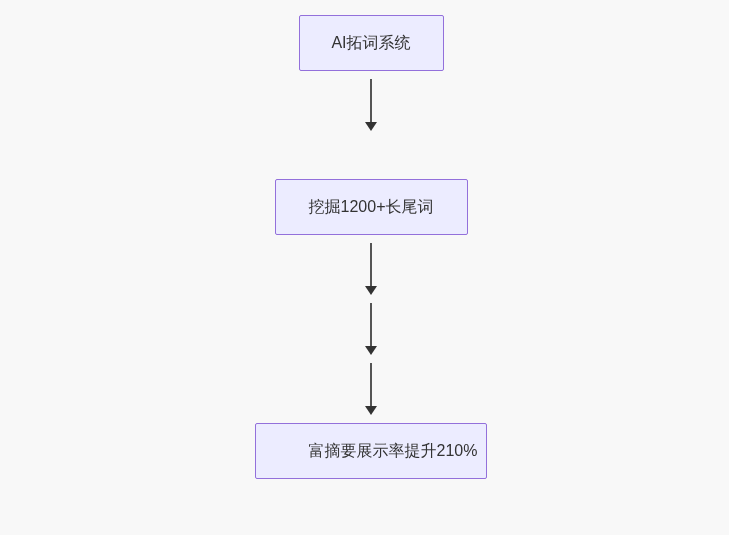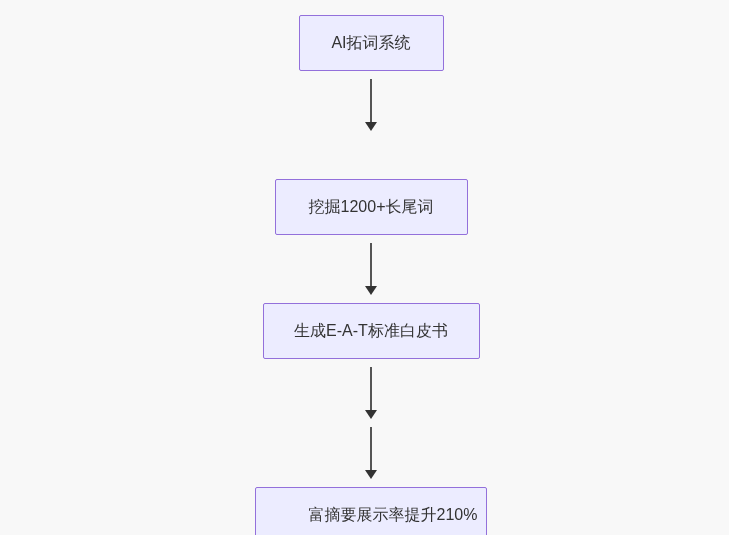--- a/index.html
+++ b/index.html
@@ -74,21 +74,20 @@
     <div class="arrowhead"></div>
   </div>
 
   <div class="flow-node n2">挖掘1200+长尾词</div>
 
   <div class="connector">
     <div class="line"></div>
     <div class="arrowhead"></div>
   </div>
 
-  <div class="flow-node n3">生成E-A-T标准白皮书</div>
 
   <div class="connector">
     <div class="line"></div>
     <div class="arrowhead"></div>
   </div>
 
 
   <div class="connector">
     <div class="line"></div>
     <div class="arrowhead"></div>

